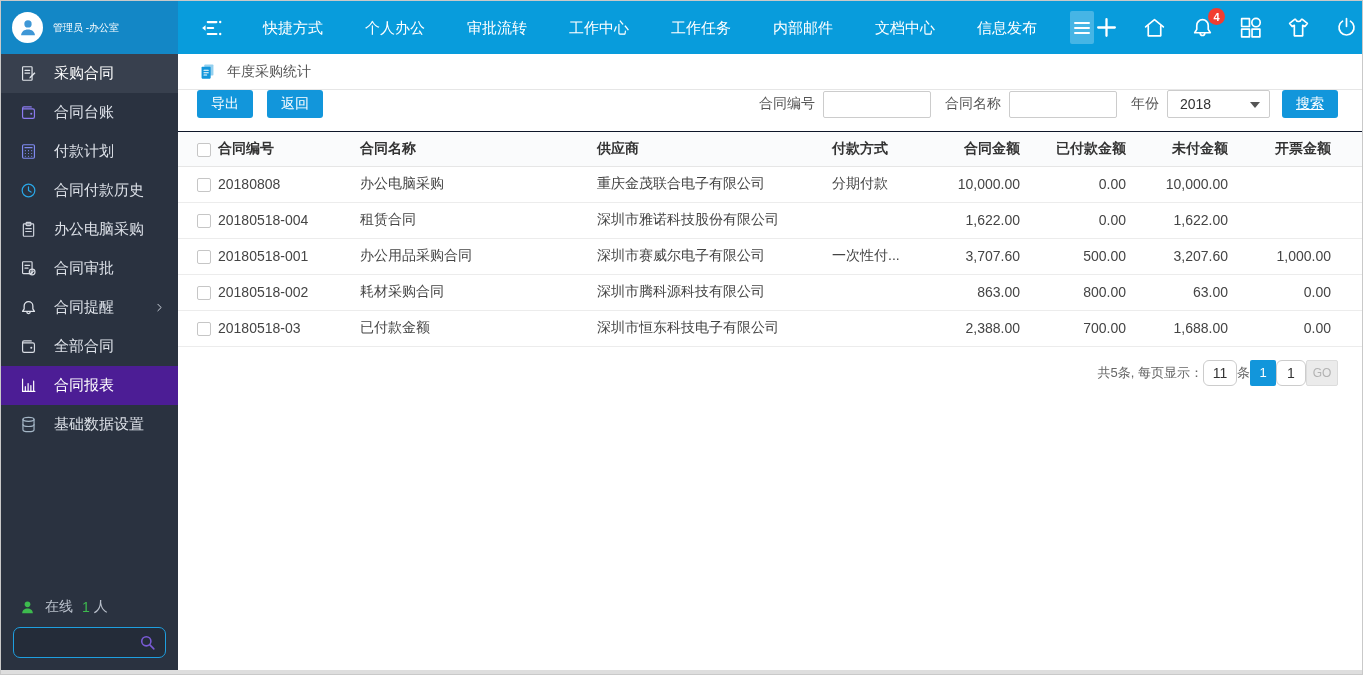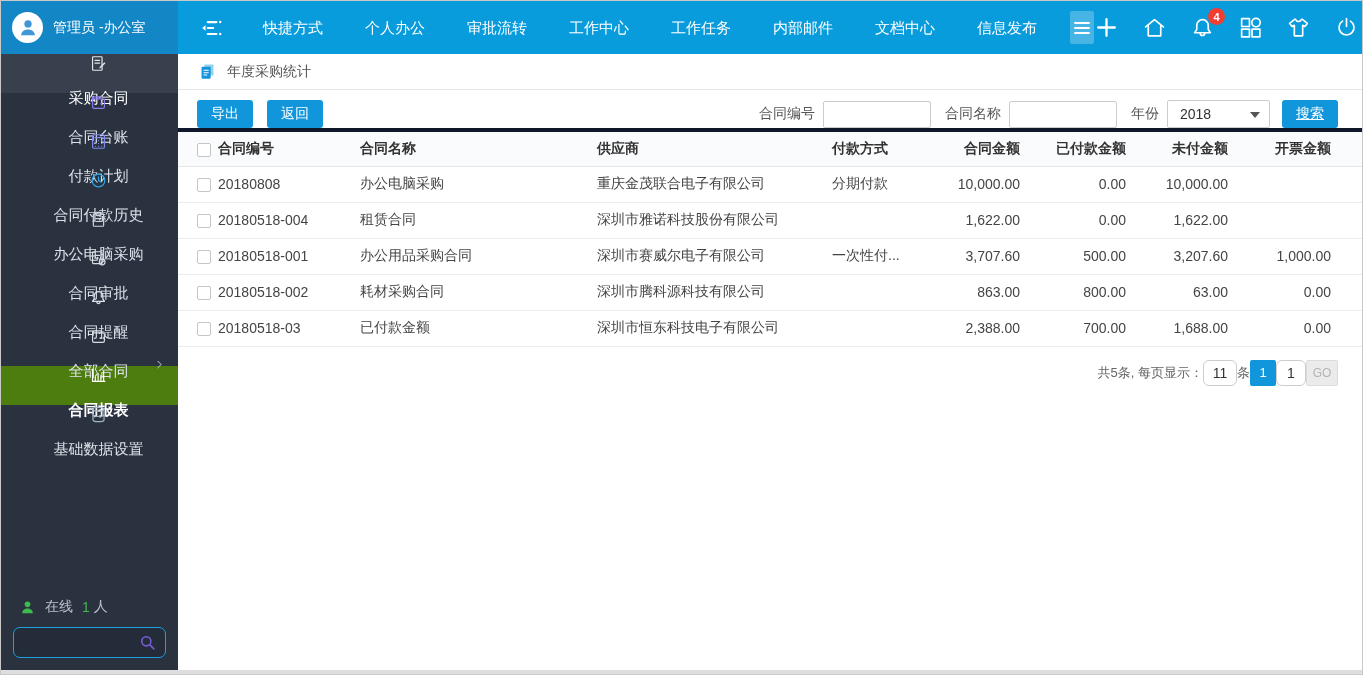--- a/index.html
+++ b/index.html
@@ -9,48 +9,48 @@
     border:1px solid #c9c9c9; overflow:hidden;
     font-family:"Liberation Sans","DejaVu Sans",sans-serif;
     -webkit-font-smoothing:antialiased;
   }
   svg { display:block; }
 
   
   .topbar { position:absolute; top:0; left:0; right:0; height:53px; background:#089cdc; display:flex; align-items:center; }
   .user-block { width:177px; height:53px; background:#1387c6; display:flex; align-items:center; padding-left:11px; gap:10px; flex:none; }
   .avatar { width:31px; height:31px; border-radius:50%; background:#fff; color:#3f97d6; display:flex; align-items:center; justify-content:center; flex:none; }
-  .user-name { color:#fff; font-size:14px; white-space:nowrap; }
+  .user-name { color:#fff; font-size:10px; white-space:nowrap; }
   .collapse-btn { color:#fff; margin:0 18px 0 20px; cursor:pointer; }
   .nav { display:flex; align-items:center; height:55px;text-align:center; }
   .nav-item { color:#fff; font-size:15px; padding:0 21px; line-height:53px; cursor:pointer; white-space:nowrap; }
   .burger-btn { width:33px; height:33px; background:rgba(255,255,255,.25); border-radius:2px; display:flex; align-items:center; justify-content:center; color:#fff; margin-left:12px; cursor:pointer; }
   .top-icons { margin-left:auto; display:flex; align-items:center; gap:23px; padding-right:20px; color:#fff; }
   .top-icon { position:relative; cursor:pointer; }
   .badge { position:absolute; top:-7px; right:-10px; min-width:17px; height:17px; border-radius:9px; background:#f23d30; color:#fff; font-size:11px; font-weight:bold; display:flex; align-items:center; justify-content:center; padding:0 4px; }
 
   
   .sidebar { position:absolute; top:53px; left:0; width:177px; bottom:4px; background:#2a3240; overflow:hidden; }
-  .side-item { height:39px; display:flex; align-items:center; padding-left:18px; gap:16px; color:#dde1e8; font-size:15px; cursor:pointer;flex-direction:column; }
+  .side-item { height:39px; display:flex; align-items:center; padding-left:18px; gap:16px; color:#dde1e8; font-size:15px; cursor:pointer; }
   .side-item.head { background:#38404e; color:#fff; }
-  .side-item.active { background:#4d7c0f; color:#fff;font-weight:bold; }
+  .side-item.active { background:#4c1d95; color:#fff; }
   .side-item .chev { margin-left:auto; margin-right:12px; color:#cfd4dd; }
   .side-bottom { position:absolute; left:0; right:0; bottom:12px; padding:0 12px; }
   .online-row { display:flex; align-items:center; gap:9px; color:#b9c0cb; font-size:14px; margin:0 0 11px 6px; }
   .online-row .cnt { color:#3dbb4e; }
   .side-search { position:relative; height:31px; border:1px solid #1e9fe0; border-radius:7px; background:#242c39; }
   .side-search input { width:100%; height:100%; background:transparent; border:none; outline:none; color:#dfe3ea; padding:0 34px 0 10px; font-size:14px; }
   .side-search .mag { position:absolute; right:8px; top:5px; color:#7a5bd6; cursor:pointer; }
 
   
   .main { position:absolute; left:177px; top:53px; right:0; bottom:4px; background:#fff; }
   .crumb { height:36px; border-bottom:1px solid #e6e6e6; display:flex; align-items:center; gap:10px; padding-left:20px; }
   .crumb .doc { color:#1296db; }
   .crumb-title { font-size:14px; color:#555; }
-  .toolbar { height:42px; border-bottom:4px solid #0f172a; display:flex; align-items:flex-end; padding:0 24px 0 19px; }
+  .toolbar { height:42px; border-bottom:1px solid #0f172a; display:flex; align-items:flex-start; padding:0 24px 0 19px; }
   .btn { background:#1296db; color:#fff; border:none; border-radius:3px; font-size:14px; padding:5px 14px; margin-right:14px; cursor:pointer; font-family:inherit; }
   .filters { margin-left:auto; display:flex; align-items:center; }
   .f-label { font-size:14px; color:#555; margin:0 8px 0 14px; white-space:nowrap; }
   .f-input { width:108px; height:27px; border:1px solid #ccc; border-radius:2px; padding:0 6px; font-size:13px; font-family:inherit; outline:none; }
   .year-select { position:relative; width:103px; height:28px; border:1px solid #ccc; border-radius:2px; font-size:14px; color:#333; line-height:26px; padding-left:12px; cursor:pointer; background:#fff; }
   .year-select .caret { position:absolute; right:9px; top:11px; width:0; height:0; border-left:5px solid transparent; border-right:5px solid transparent; border-top:6px solid #555; }
   .search-btn { margin:0 0 0 12px;text-decoration:underline; }
 
   
   table { width:100%; border-collapse:collapse; table-layout:fixed; }

